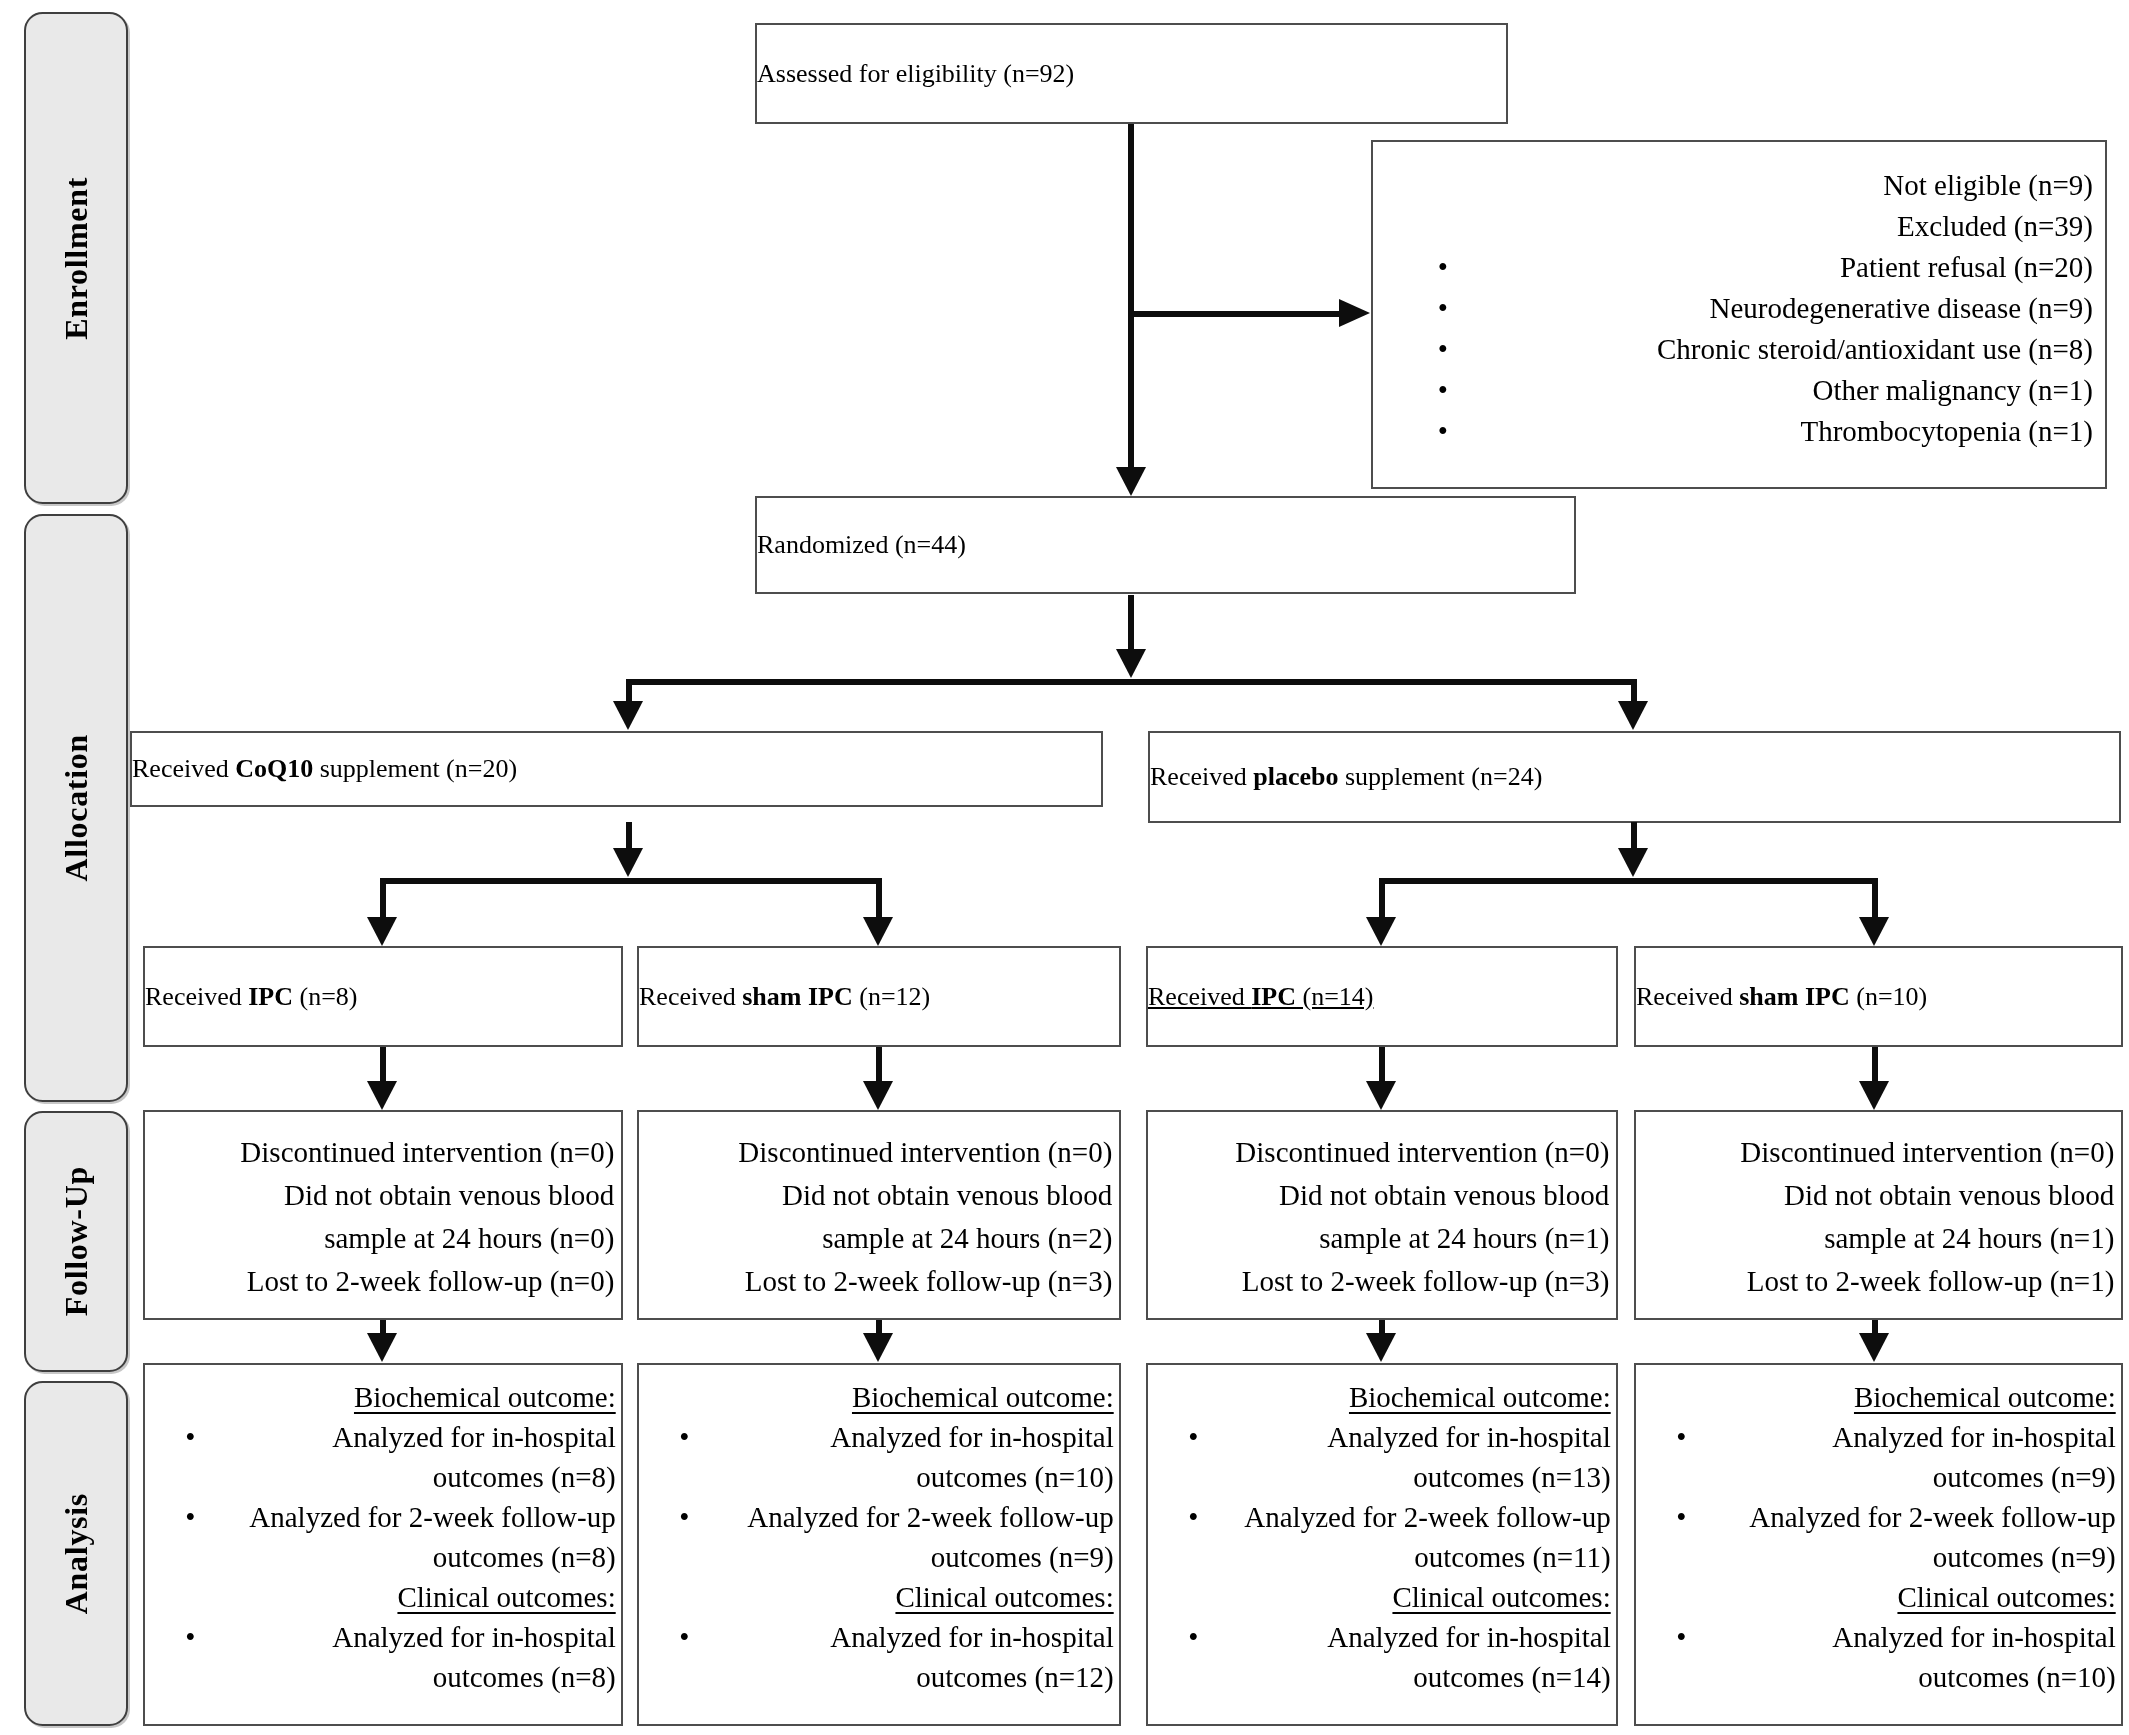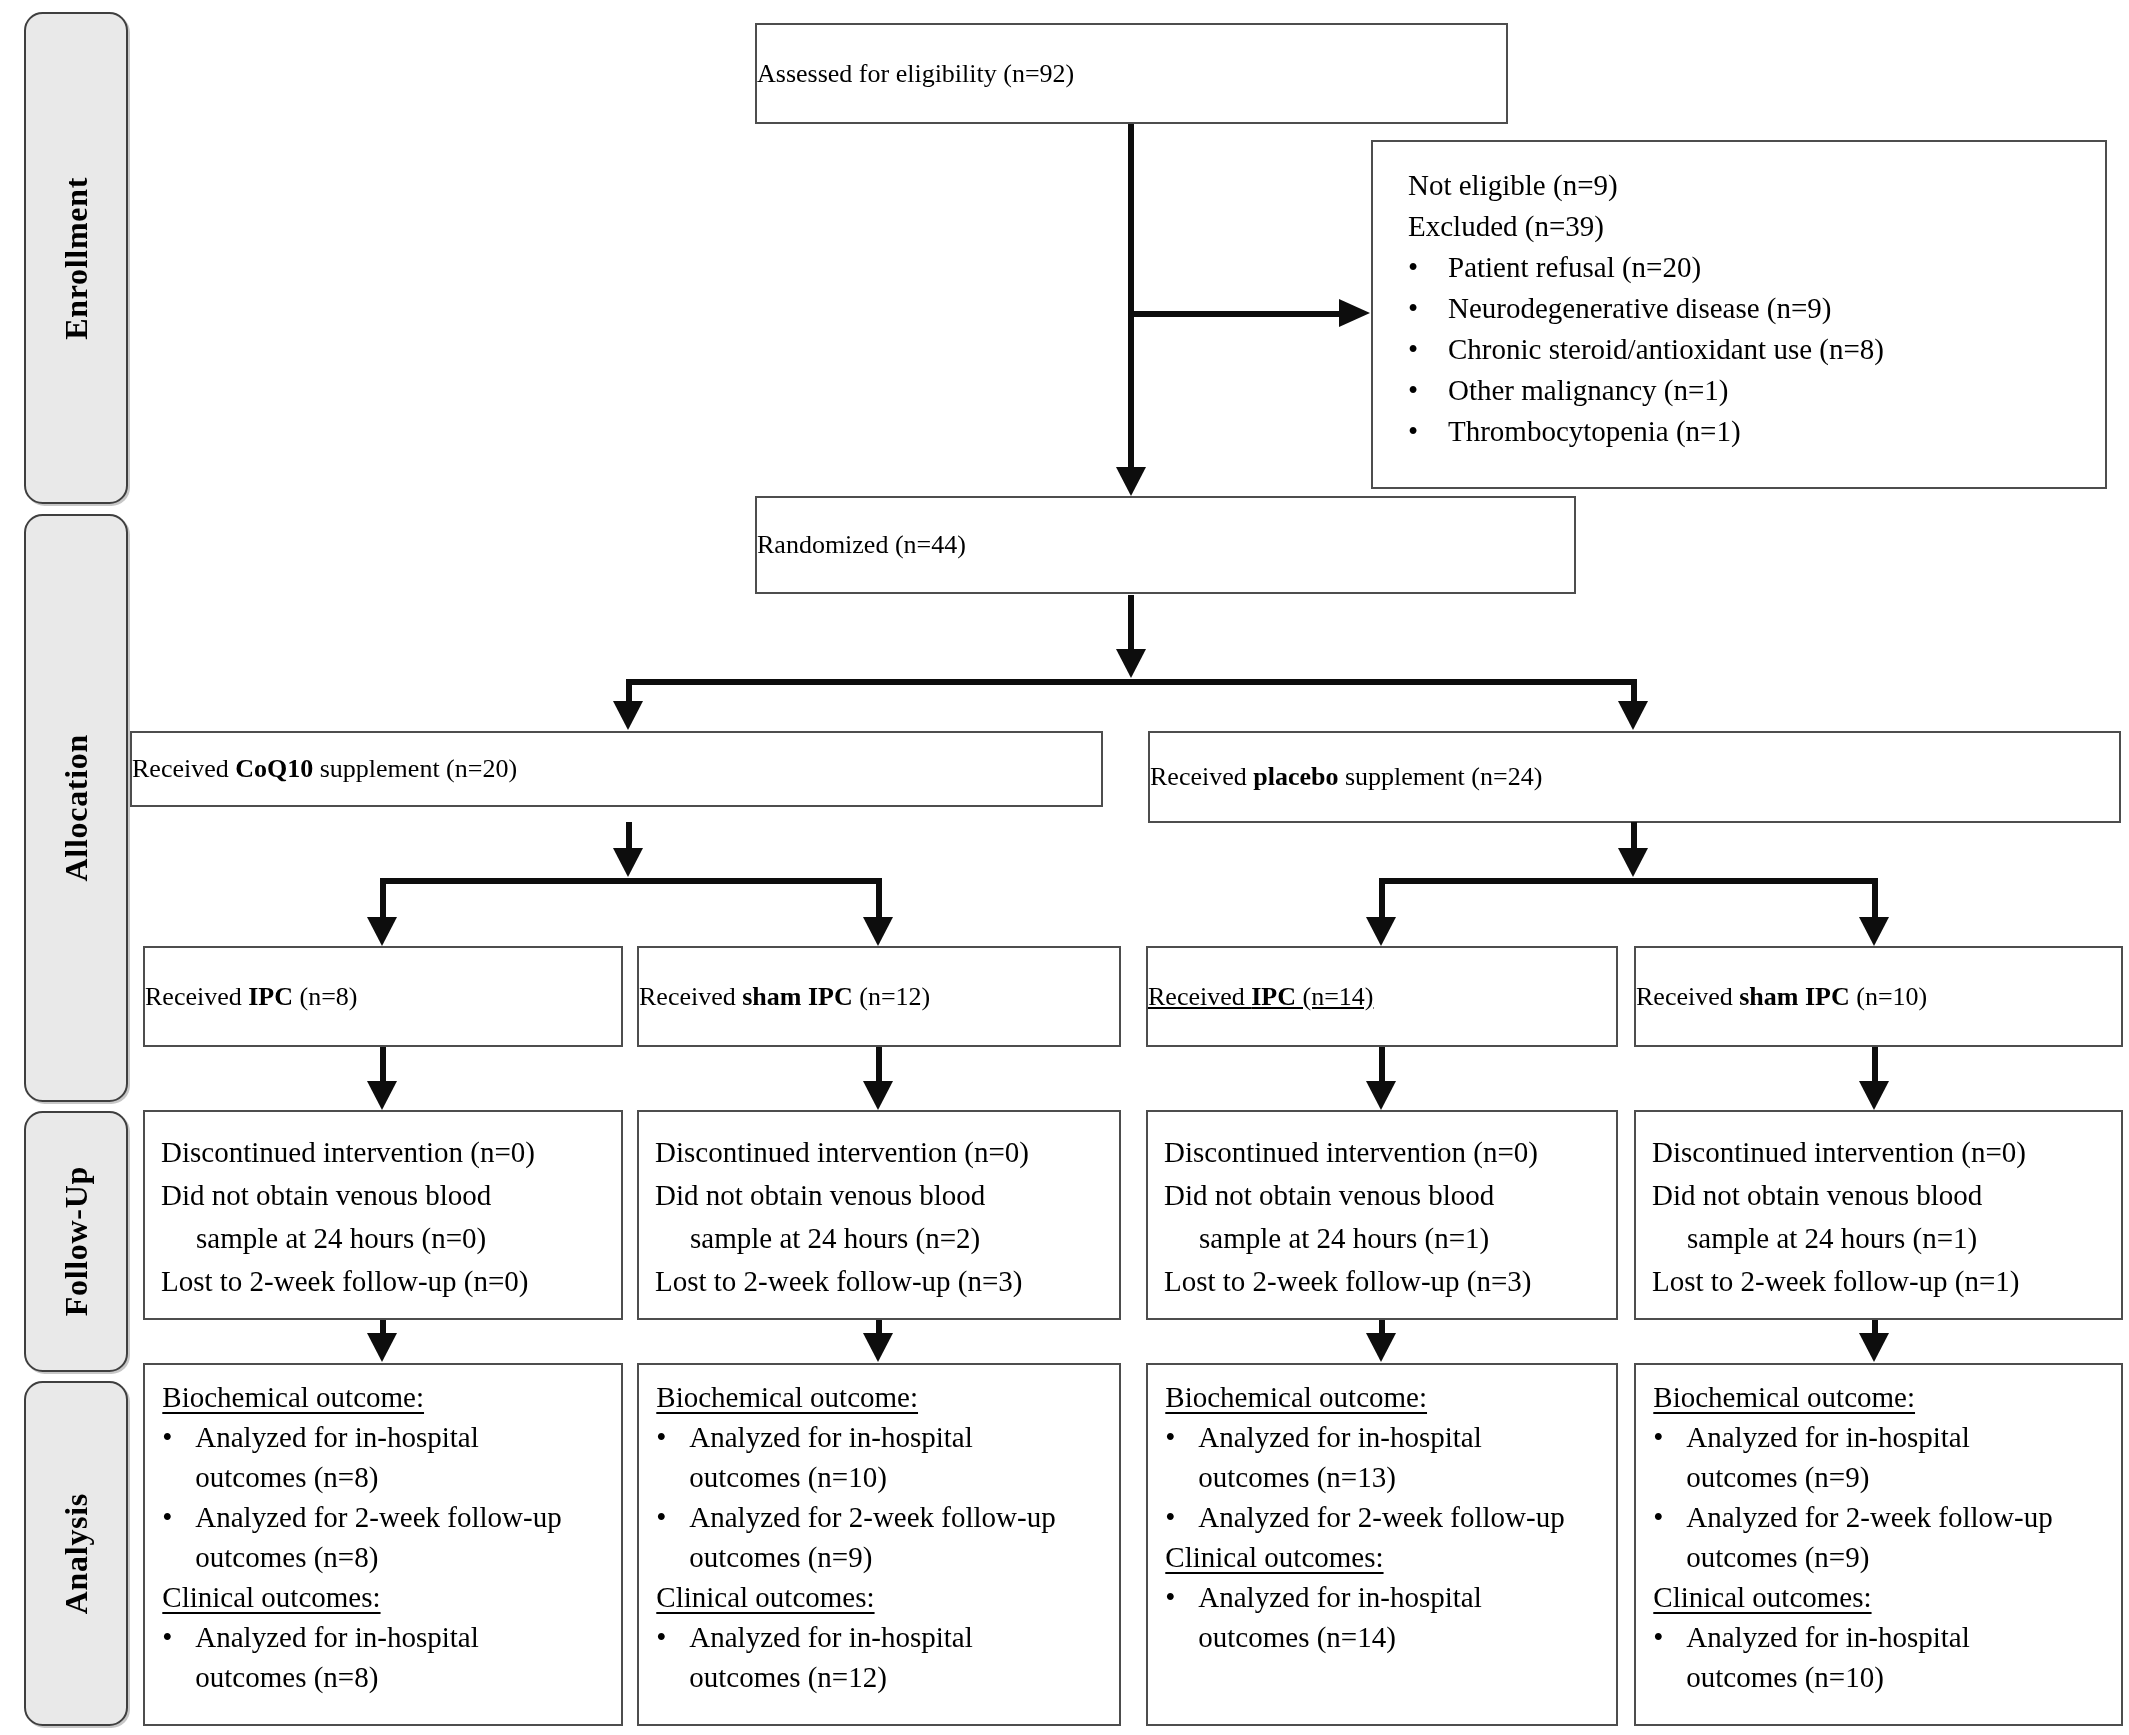--- a/index.html
+++ b/index.html
@@ -21,20 +21,21 @@
   }
   #stage-enrollment{top:12px;height:492px;}
   #stage-allocation{top:514px;height:588px;}
   #stage-followup{top:1111px;height:261px;}
   #stage-analysis{top:1381px;height:345px;}
 
   
   .fbox{
     position:absolute;background:#fff;border:2px solid #4d4d4d;
     box-sizing:border-box;
+    text-align:right;
   }
   .center{display:flex;align-items:center;justify-content:flex-start;text-align:center;font-size:26px;}
   #box-assessed{left:755px;top:23px;width:753px;height:101px;}
   #box-excluded{left:1371px;top:140px;width:736px;height:349px;font-size:29px;line-height:41px;padding:22.6px 12px 0 35px;}
   #box-randomized{left:755px;top:496px;width:821px;height:98px;}
   #box-alloc-0{left:130px;top:731px;width:973px;height:76px;}
   #box-alloc-1{left:1148px;top:731px;width:973px;height:92px;}
   #box-ipc-0{left:143px;top:946px;width:480px;height:101px;}
   #box-ipc-1{left:637px;top:946px;width:484px;height:101px;}
   #box-ipc-2{left:1146px;top:946px;width:472px;height:101px;text-decoration:underline;}
@@ -204,20 +205,21 @@
     <div class="hd">Biochemical outcome:</div>
     <div class="li">
         <span class="dot">•</span>
         <span class="txt">Analyzed for in-hospital</span>
       </div>
     <div class="cont">outcomes (n=13)</div>
     <div class="li">
         <span class="dot">•</span>
         <span class="txt">Analyzed for 2-week follow-up</span>
       </div>
+    <div class="cont">outcomes (n=11)</div>
     <div class="hd">Clinical outcomes:</div>
     <div class="li">
         <span class="dot">•</span>
         <span class="txt">Analyzed for in-hospital</span>
       </div>
     <div class="cont">outcomes (n=14)</div>
   </div>
   <div class="fbox an" id="box-an-3">
     <div class="hd">Biochemical outcome:</div>
     <div class="li">

